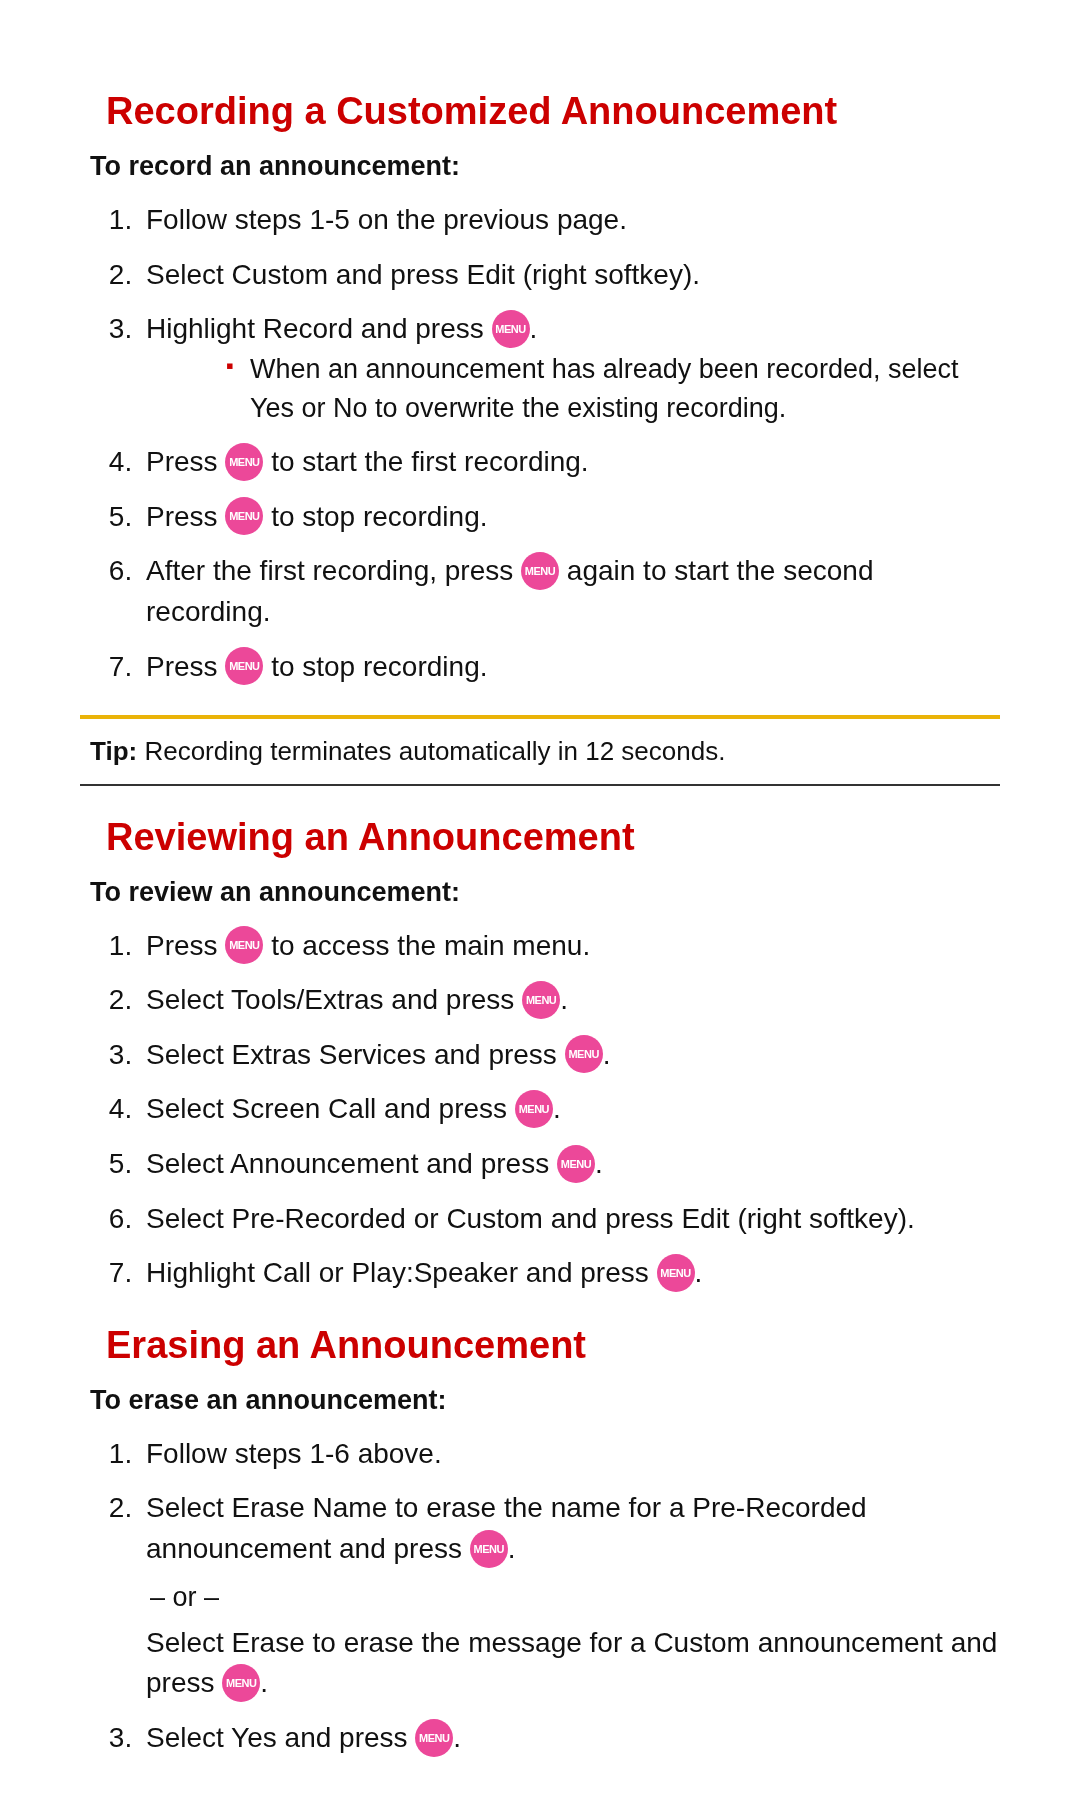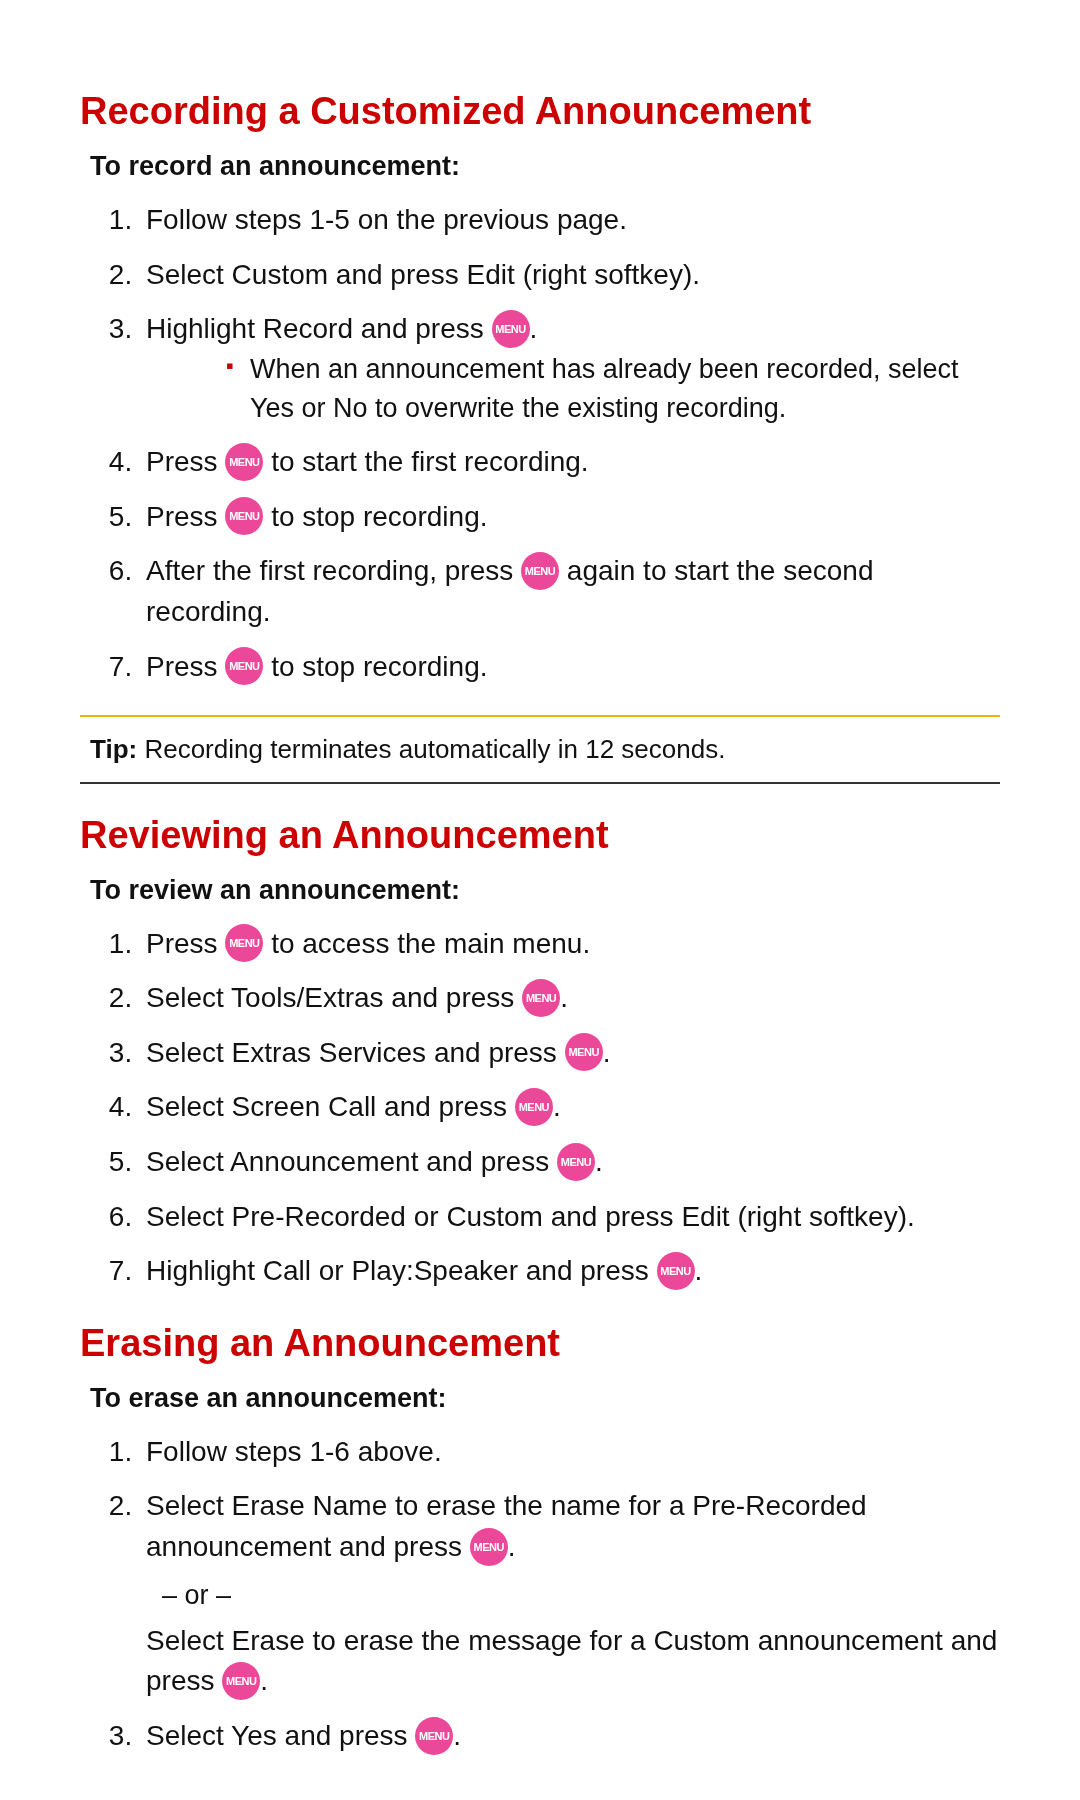--- a/index.html
+++ b/index.html
@@ -13,20 +13,21 @@
       color: #111111;
       padding: 60px 80px 60px 80px;
     }
 
     .section-title {
       color: #cc0000;
       font-size: 38px;
       font-weight: bold;
       margin-bottom: 18px;
       margin-top: 30px;
+      margin-left: 26px;
     }
 
     .subsection-label {
       font-size: 27px;
       font-weight: bold;
       margin-bottom: 18px;
       margin-left: 10px;
     }
 
     ol {
@@ -77,21 +78,21 @@
     .bullet-list li::before {
       content: '▪';
       color: #cc0000;
       position: absolute;
       left: 0;
       top: 0;
       font-size: 22px;
     }
 
     .tip-box {
-      border-top: 2px solid #eab308;
+      border-top: 4px solid #eab308;
       border-bottom: 2px solid #333333;
       padding: 14px 10px;
       margin: 28px 0 30px 0;
       font-size: 26px;
       line-height: 1.4;
     }
 
     .tip-box .tip-label {
       font-weight: bold;
     }
@@ -144,18 +145,18 @@
 </div>
 
 <div style="margin-top:10px;">
   <h2 class="section-title">Erasing an Announcement</h2>
   <div class="subsection-label">To erase an announcement:</div>
 
   <ol>
     <li>Follow steps 1-6 above.</li>
     <li>
       Select <span class="bold">Erase Name</span> to erase the name for a Pre-Recorded announcement and press <span class="menu-btn">MENU<br>OK</span>.
-      <div class="or-line" style="margin-top:8px; margin-left:16px;">– or –</div>
+      <div class="or-line" style="margin-top:8px; margin-left:4px;">– or –</div>
       <div style="margin-top:3px;">Select <span class="bold">Erase</span> to erase the message for a Custom announcement and press <span class="menu-btn">MENU<br>OK</span>.</div>
     </li>
     <li>Select <span class="bold">Yes</span> and press <span class="menu-btn">MENU<br>OK</span>.</li>
   </ol>
 </div>
 
 </body></html>

